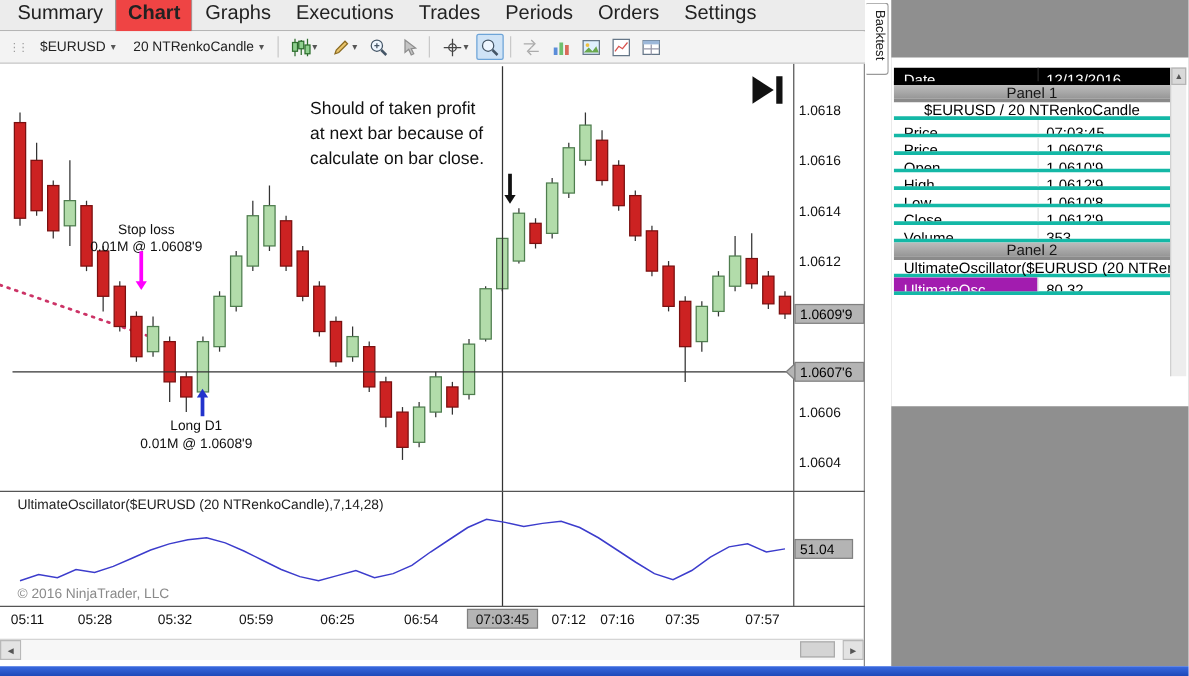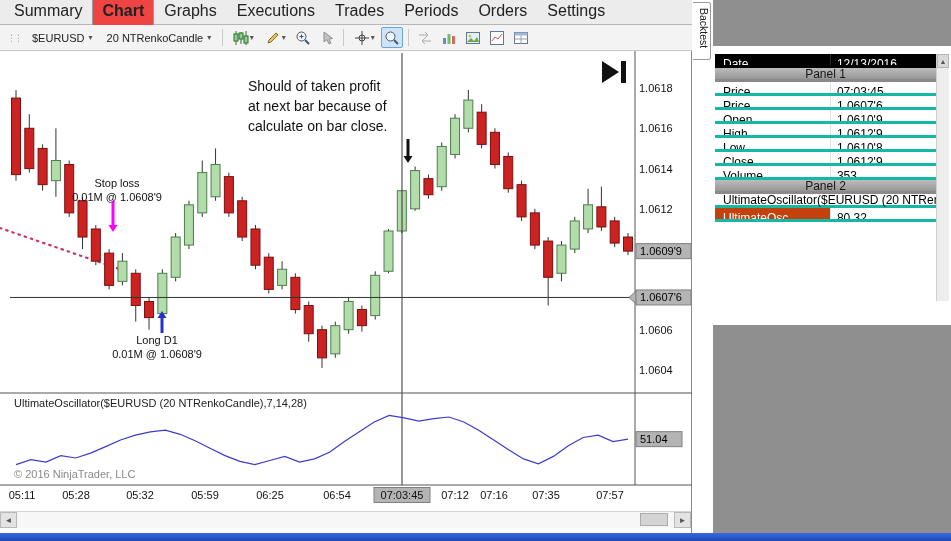--- a/index.html
+++ b/index.html
@@ -40,21 +40,21 @@
   .db-main{display:flex;height:247px}
   .db-rows{flex:1;overflow:hidden}
   .dbrow{height:14px;display:flex;align-items:stretch;font-size:12px;background:#fff;color:#000;border-bottom:3px solid #14b8a6}
   .dbrow .k{width:52%;padding:3px 0 0 8px;overflow:hidden;white-space:nowrap}
   .dbrow .v{flex:1;padding:3px 16px 0 6px;border-left:1px solid #e2e2e2;overflow:hidden;white-space:nowrap}
   .dbrow.dark{background:#000;color:#fff;border-bottom-color:#000}
   .dbrow.dark .v{border-left-color:#2a2a2a}
   .dbrow.header{background:linear-gradient(#bcbcbc,#969696);color:#161616;align-items:center;justify-content:center;border-bottom-color:#8a8a8a}
   .dbrow.center{align-items:center;justify-content:center}
   .dbrow.left{align-items:center;padding-left:8px;white-space:nowrap}
-  .dbrow.ind .k{background:#c2410c;color:#fff}
+  .dbrow.ind .k{background:#a21caf;color:#fff}
   .db-scroll{width:13px;background:#ededed;border-left:1px solid #d0d0d0;display:flex;flex-direction:column}
   .db-scroll-btn{height:14px;background:#d9d9d9;border:1px solid #b5b5b5;font-size:7px;color:#555;display:flex;align-items:center;justify-content:center}
 
   .bottom-strip{position:absolute;left:0;top:533px;width:951px;height:8px;background:linear-gradient(#3a6ae0,#1d47b8)}
 </style>
 </head>
 <body>
 
 <div class="app">
 
@@ -364,20 +364,21 @@
   <div class="desktop"></div>
 
   <div class="databox">
     <div class="db-main">
       <div class="db-rows">
           <div class="dbrow kv dark">
             <div class="k">Date</div>
             <div class="v">12/13/2016</div>
           </div>
           <div class="dbrow header">Panel 1</div>
+          <div class="dbrow center">$EURUSD / 20 NTRenkoCandle</div>
           <div class="dbrow kv">
             <div class="k">Price</div>
             <div class="v">07:03:45</div>
           </div>
           <div class="dbrow kv">
             <div class="k">Price</div>
             <div class="v">1.0607'6</div>
           </div>
           <div class="dbrow kv">
             <div class="k">Open</div>

